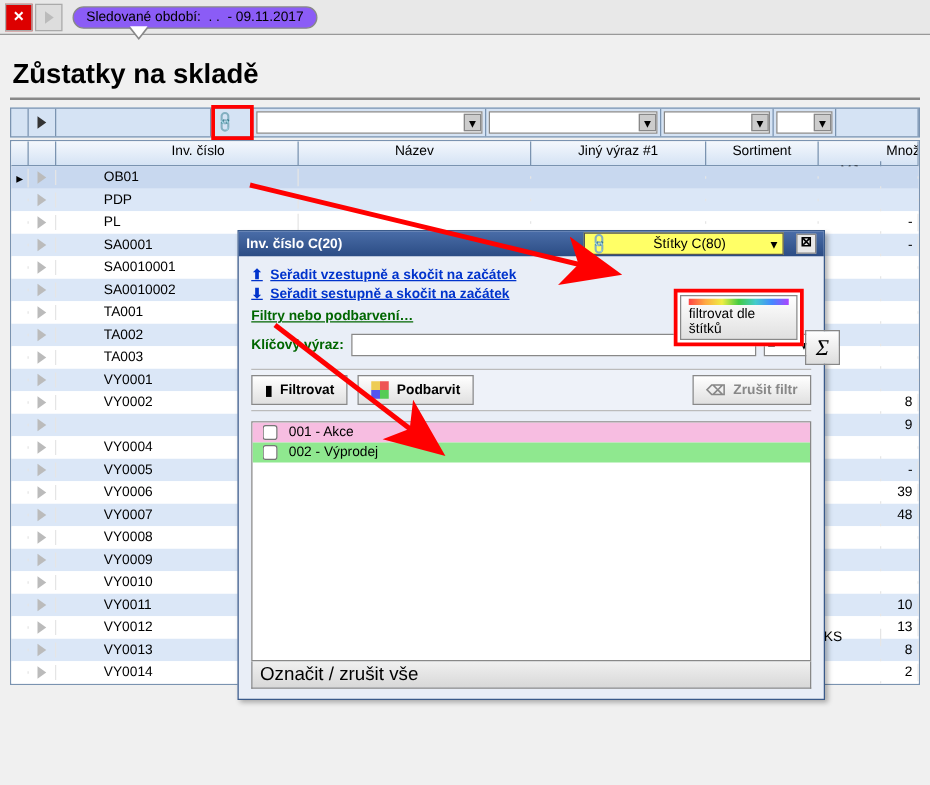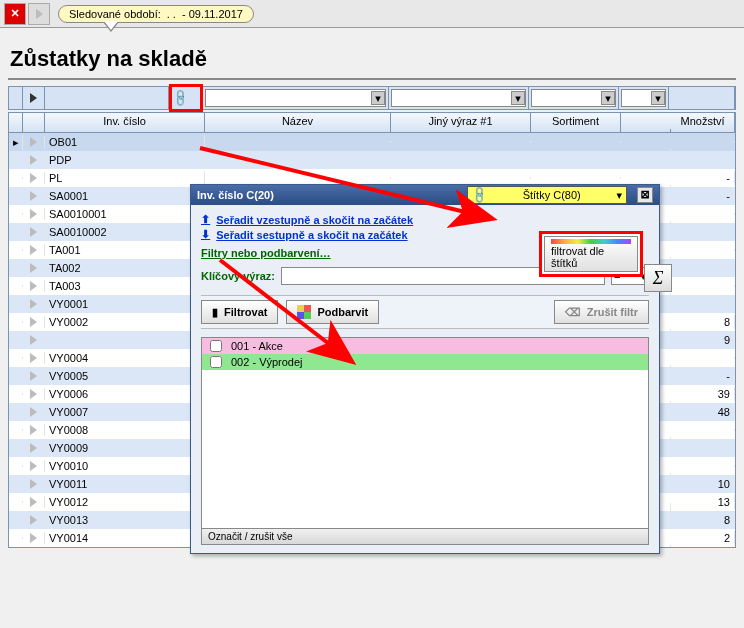--- a/index.html
+++ b/index.html
@@ -24,21 +24,21 @@
   }
   .tb-btn {
     width: 22px; height: 22px;
     display: flex; align-items: center; justify-content: center;
     border: 1px solid #aaa;
     background: #ddd;
   }
   .tb-red { background: #d00; color: #fff; font-weight: bold; }
   .period-box {
     position: relative;
-    background: #fef9c3;
+    background: #8b5cf6;
     border: 1px solid #888;
     border-radius: 10px;
     padding: 2px 10px;
     margin-left: 6px;
     display: flex;
     align-items: center;
     gap: 6px;
   }
   .period-box .tail {
     position: absolute;
@@ -112,21 +112,21 @@
   }
   .gh {
     border-right: 1px solid #7a93b0;
     padding: 2px 4px;
     text-align: center;
     overflow: hidden;
     white-space: nowrap;
   }
   .c-sel { width: 14px; }
   .c-mk  { width: 22px; }
-  .c-inv { width: 160px; }
+  .c-inv { width: 160px; margin-left: 34px; }
   .c-naz { width: 186px; }
   .c-jv  { width: 140px; }
   .c-sort{ width: 90px; }
   .c-mj  { width: 50px; margin-top: 16px; }
   .c-mn  { flex: 1; }
   .grid-body { }
   .row {
     display: flex;
     height: 18px;
     align-items: center;
@@ -301,21 +301,21 @@
     padding: 0 4px;
   }
   .tagrow.pink  { background: #f7bde1; }
   .tagrow.green { background: #8fe88f; }
   .tagrow input[type=checkbox] { width:12px; height:12px; }
   .list-footer {
     border: 1px solid #888;
     border-top: none;
     background: linear-gradient(#f0f0f0,#d8d8d8);
     padding: 2px 6px;
-    font-size: 10px;
+    font-size: 15px;
   }
   
   .arrow-svg {
     position: absolute;
     left: 0; top: 0;
     pointer-events: none;
   }
   .tag-icon {
     display:inline-block;
     transform: rotate(-45deg);

